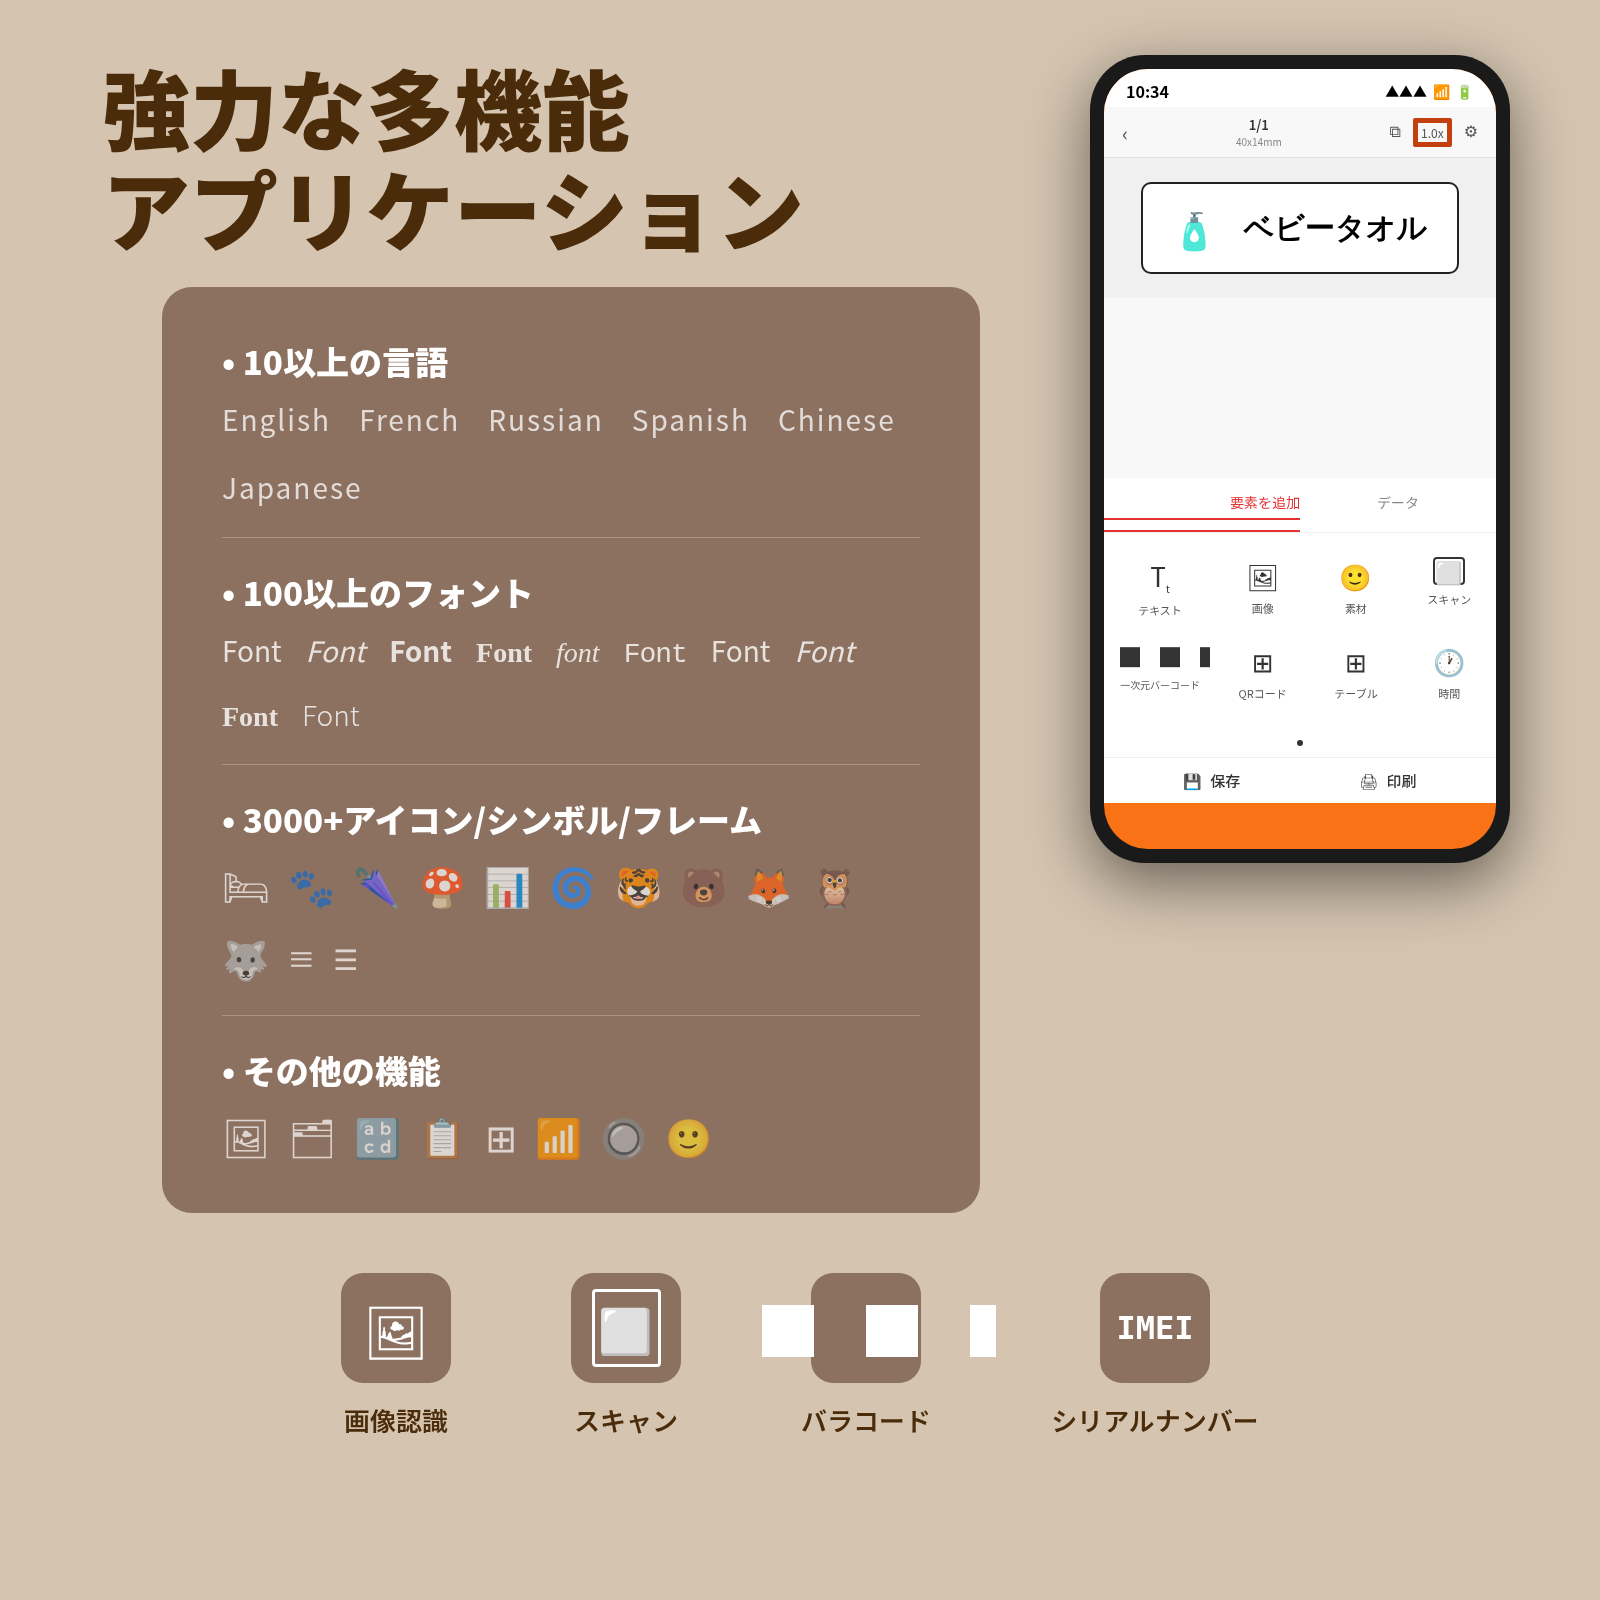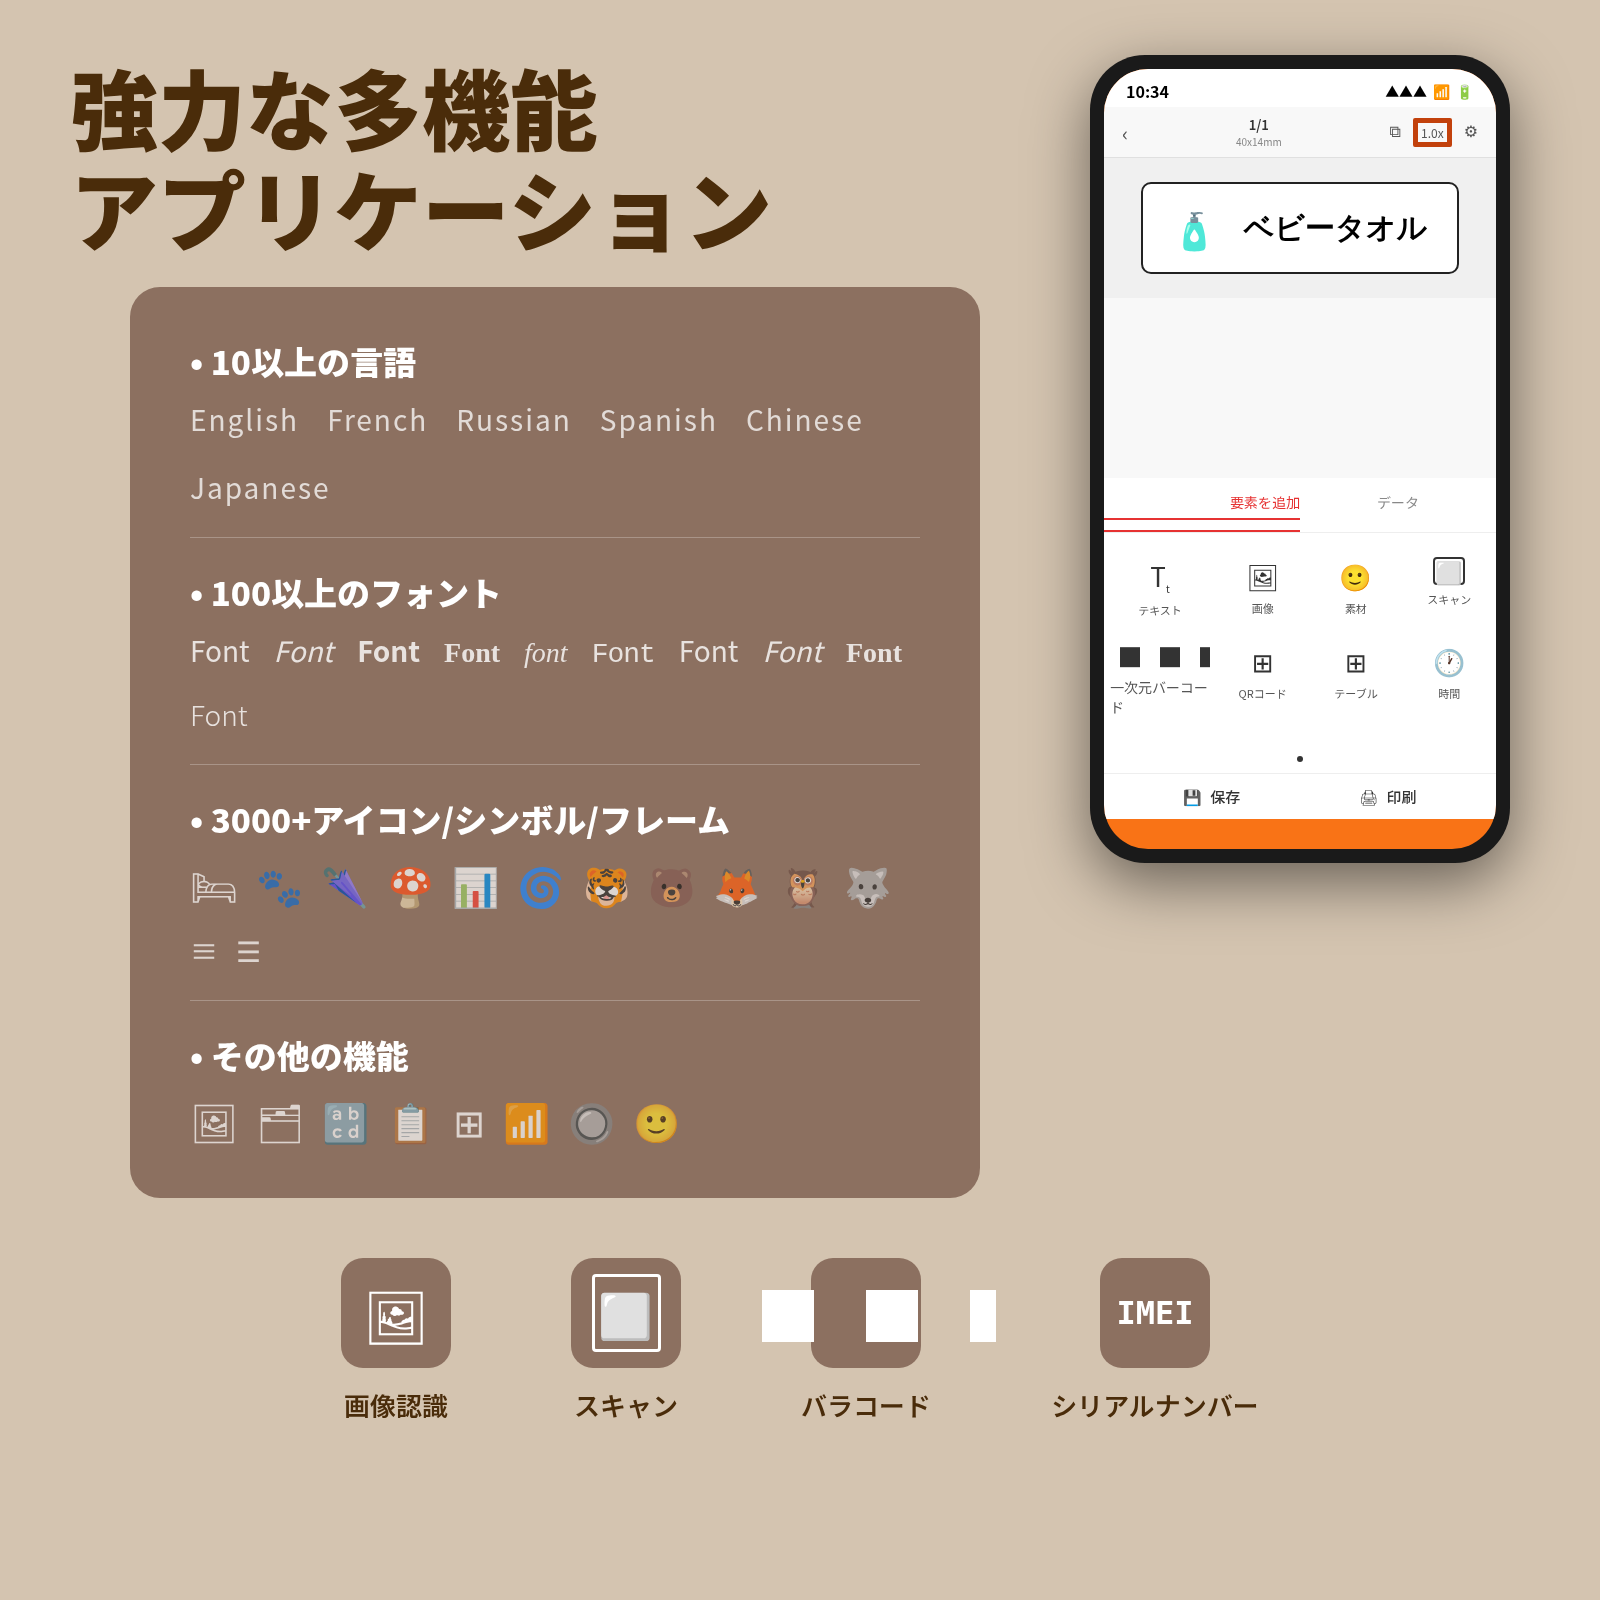--- a/index.html
+++ b/index.html
@@ -244,21 +244,21 @@
       font-weight: 600;
     }
 
     
     .content-upper {
       display: flex;
       padding: 55px 70px 0 70px;
       gap: 50px;
       align-items: flex-start;
     }
-    .left-col { flex: 1; }
+    .left-col { flex: 1; margin-left: 32px; }
     .right-col { width: 440px; flex-shrink: 0; }
 
     .card-wrap {
       margin-top: 20px;
     }
   </style>
 </head>
 <body>
 
 <div class="content-upper">
@@ -396,21 +396,21 @@
             <div class="add-item-icon">🙂</div>
             <div class="add-item-label">素材</div>
           </div>
           <div class="add-item">
             <div class="add-item-icon" style="font-size:22px;border:2px solid #333;width:32px;height:28px;display:flex;align-items:center;justify-content:center;border-radius:4px;">⬜</div>
             <div class="add-item-label">スキャン</div>
           </div>
 
           <div class="add-item">
             <div class="add-item-icon" style="font-size:20px;">▐▌▐▌▐</div>
-            <div class="add-item-label" style="font-size:14px;">一次元バーコード</div>
+            <div class="add-item-label" style="font-size:10px;">一次元バーコード</div>
           </div>
           <div class="add-item">
             <div class="add-item-icon">⊞</div>
             <div class="add-item-label">QRコード</div>
           </div>
           <div class="add-item">
             <div class="add-item-icon">⊞</div>
             <div class="add-item-label">テーブル</div>
           </div>
           <div class="add-item">

